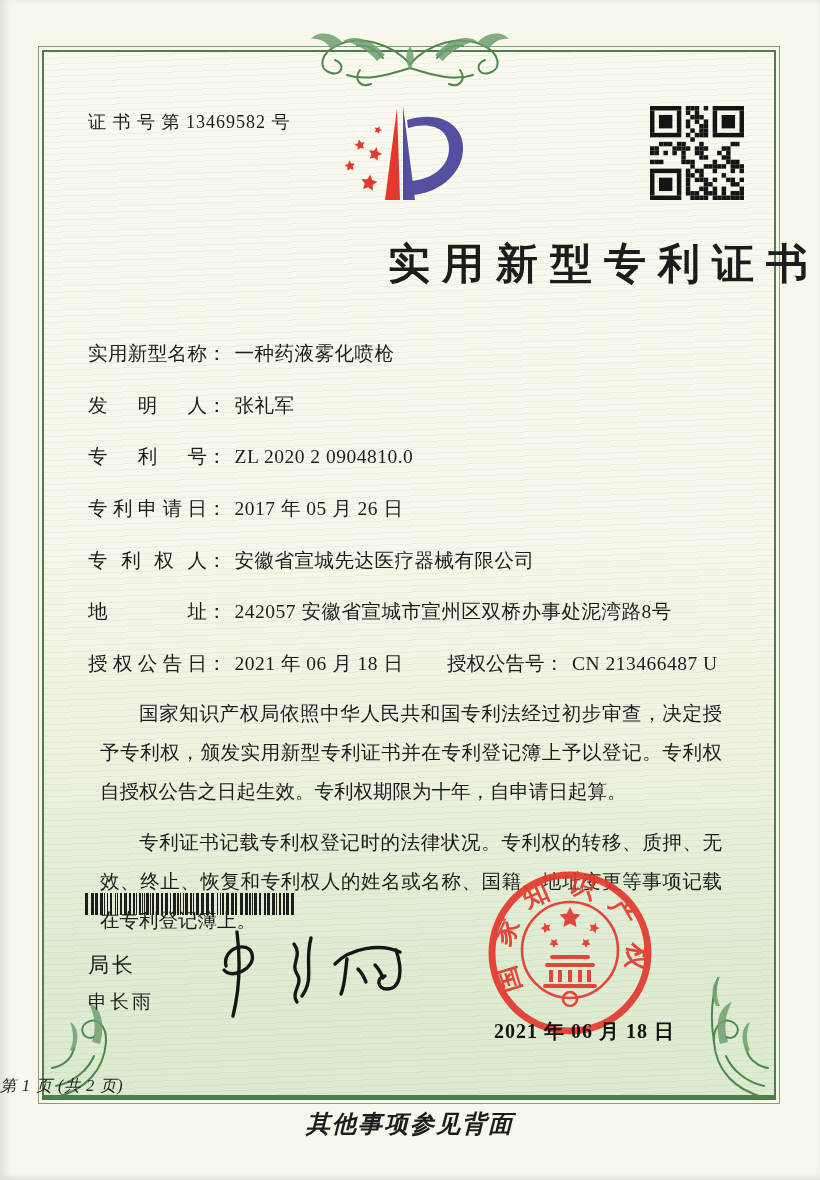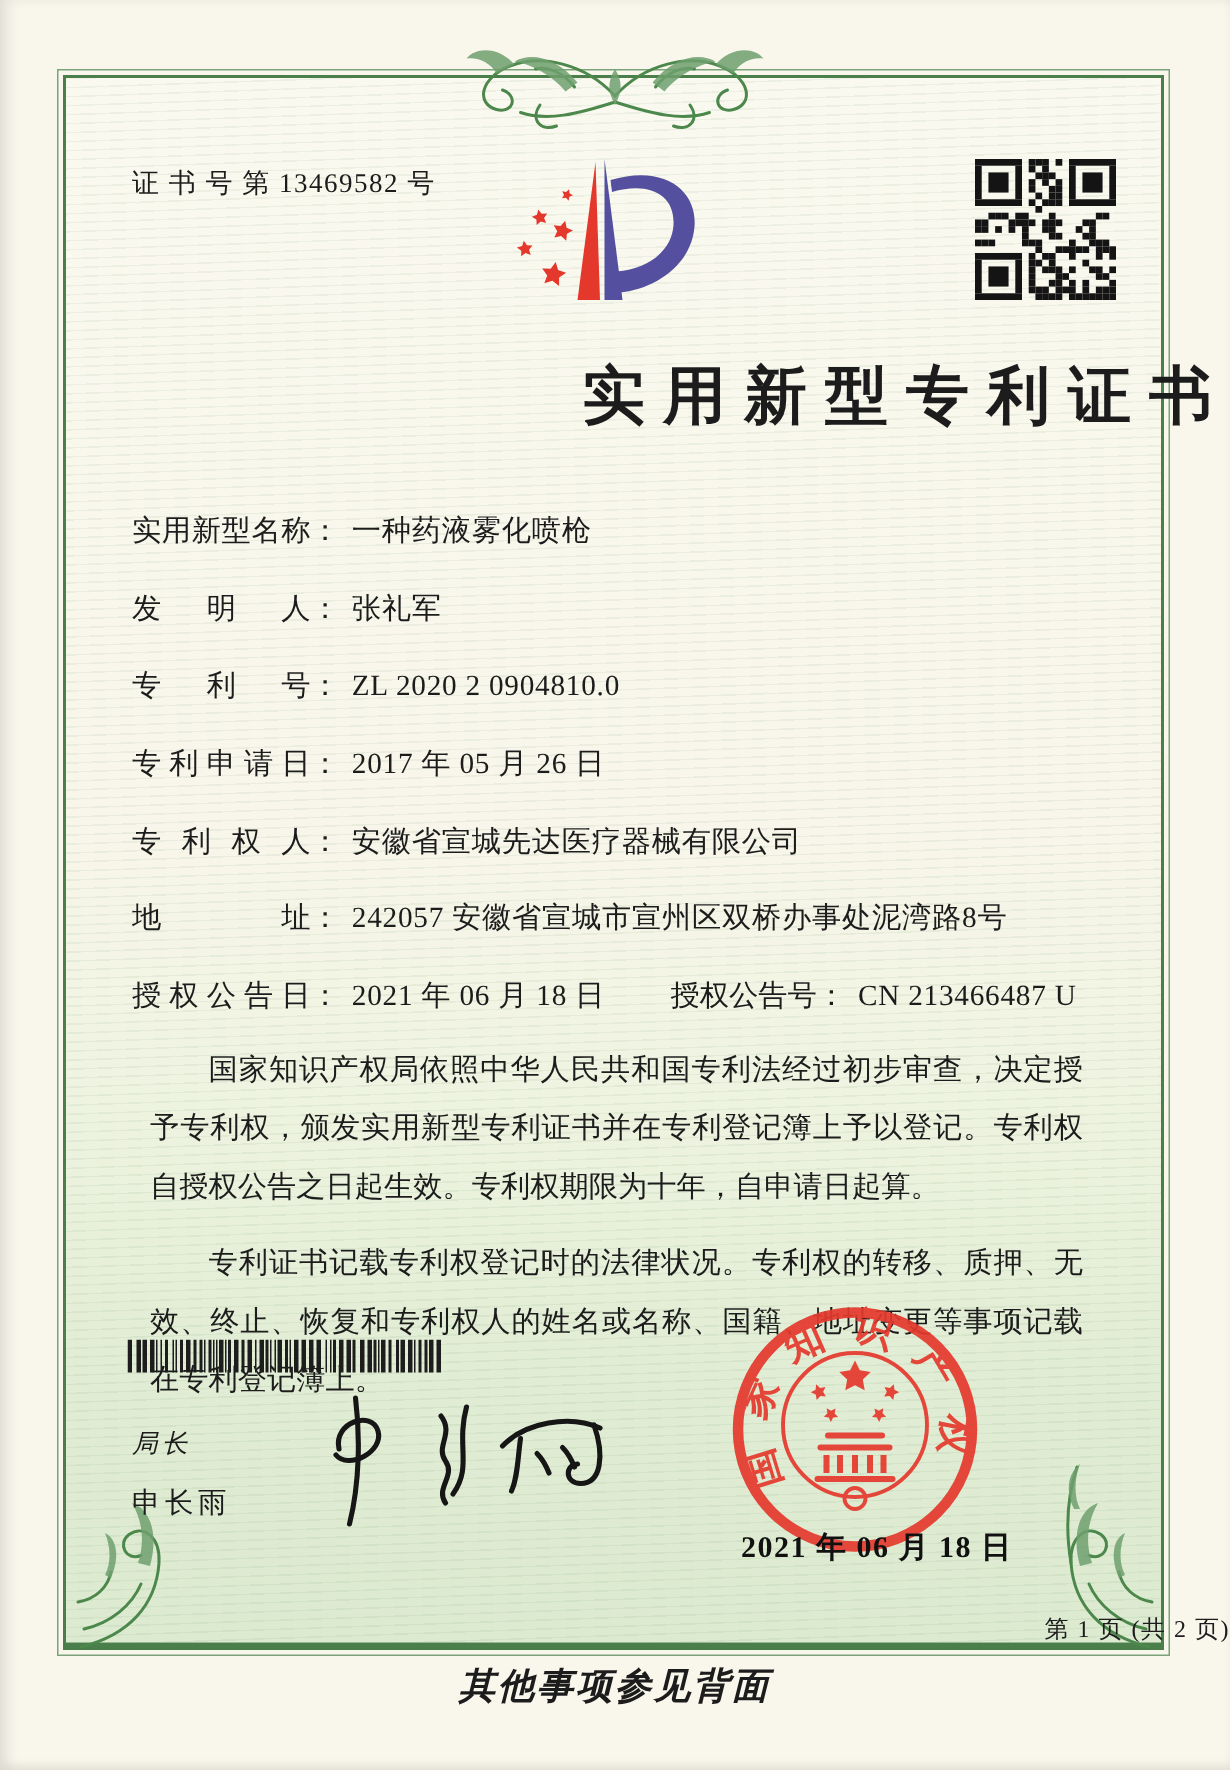--- a/index.html
+++ b/index.html
@@ -24,24 +24,24 @@
   .abs{position:absolute;}
   .cert-no{left:88px;top:110px;font-size:18px;letter-spacing:1px;}
   .title{left:0;top:236px;width:820px;text-align:right;font-size:42px;font-weight:bold;letter-spacing:12px;text-indent:12px;}
   .fields{left:88px;top:340px;width:660px;font-size:19.5px;}
   .frow{position:relative;height:51.7px;}
   .flabel{display:inline-block;width:119px;text-align:justify;text-align-last:justify;vertical-align:top;}
   .fvalue{margin-left:8px;letter-spacing:.5px;}
   .fpair2{position:absolute;left:312px;top:0;padding-left:47px;}
   .bodytext{left:88px;top:682px;width:646px;font-size:19.5px;line-height:39px;text-align:justify;}
   .bodytext p{margin:12px;text-indent:2em;}
-  .officer-title{left:88px;top:951px;font-size:17px;font-family:"Liberation Sans","DejaVu Sans",sans-serif;letter-spacing:3px;font-style:italic;}
+  .officer-title{left:88px;top:951px;font-size:21px;font-family:"Liberation Sans","DejaVu Sans",sans-serif;letter-spacing:3px;}
   .officer-name{left:88px;top:989px;font-size:19px;font-family:"Liberation Sans","DejaVu Sans",sans-serif;letter-spacing:3px;}
   .seal-date{left:494px;top:1018px;font-size:20px;letter-spacing:1px;font-weight:bold;color:#111;}
-  .page-info{left:0;top:1076px;width:820px;text-align:right;font-size:16px;letter-spacing:1px;}
+  .page-info{left:0;top:1076px;width:820px;text-align:left;font-size:16px;letter-spacing:1px;font-style:italic;}
   .back-note{left:0;top:1108px;width:820px;text-align:center;font-size:24px;letter-spacing:2px;font-style:italic;font-weight:bold;}
   svg{display:block;}
 </style>
 </head>
 <body>
 
 <div class="page">
 
   <div class="frame">
     <div class="frame-inner"></div>

